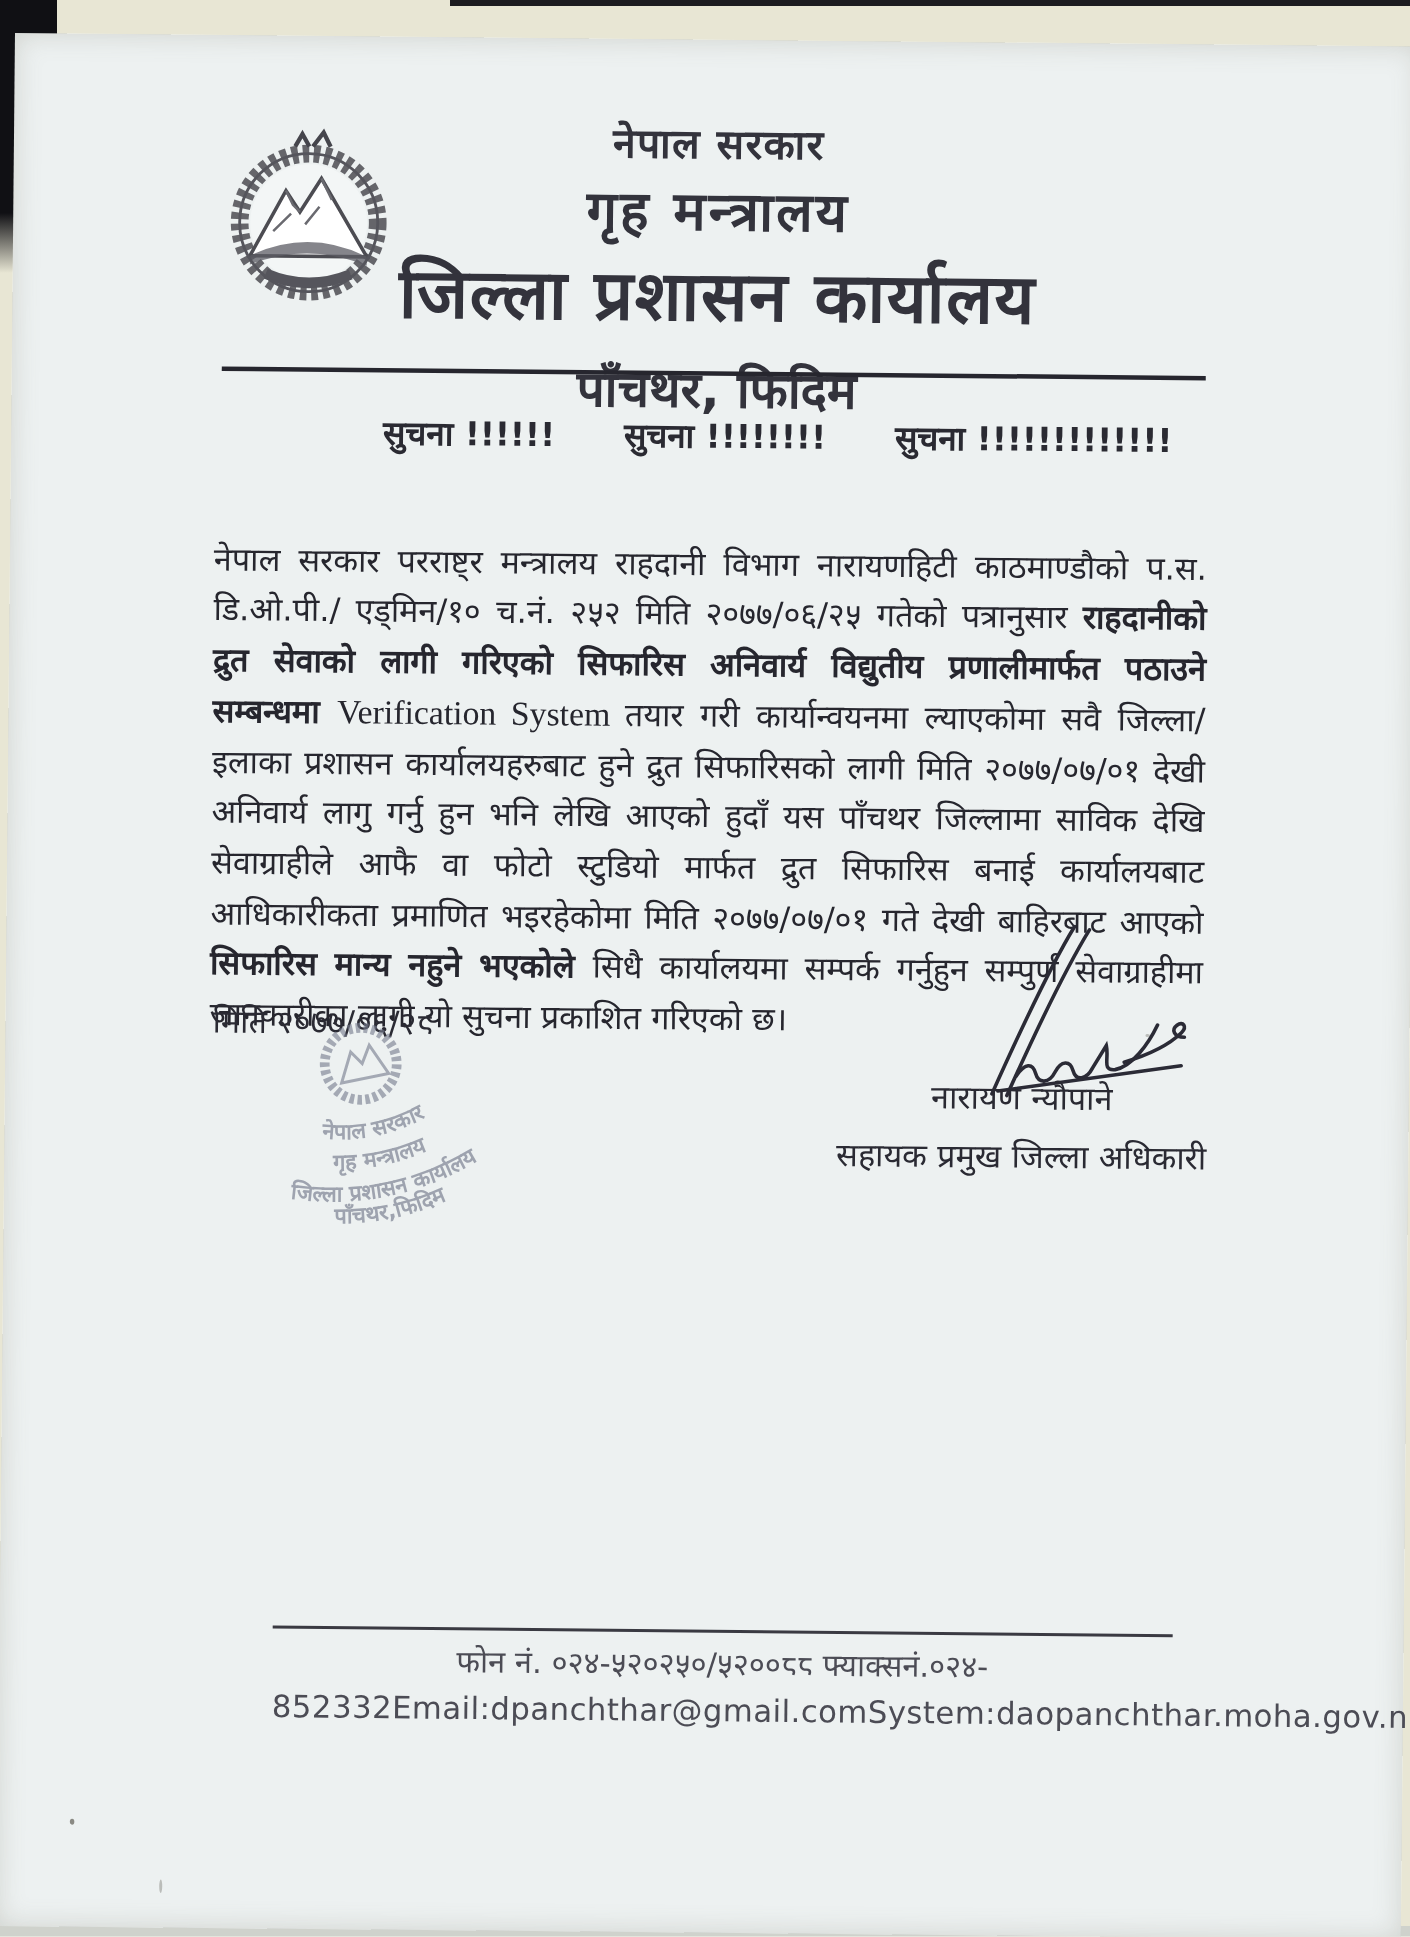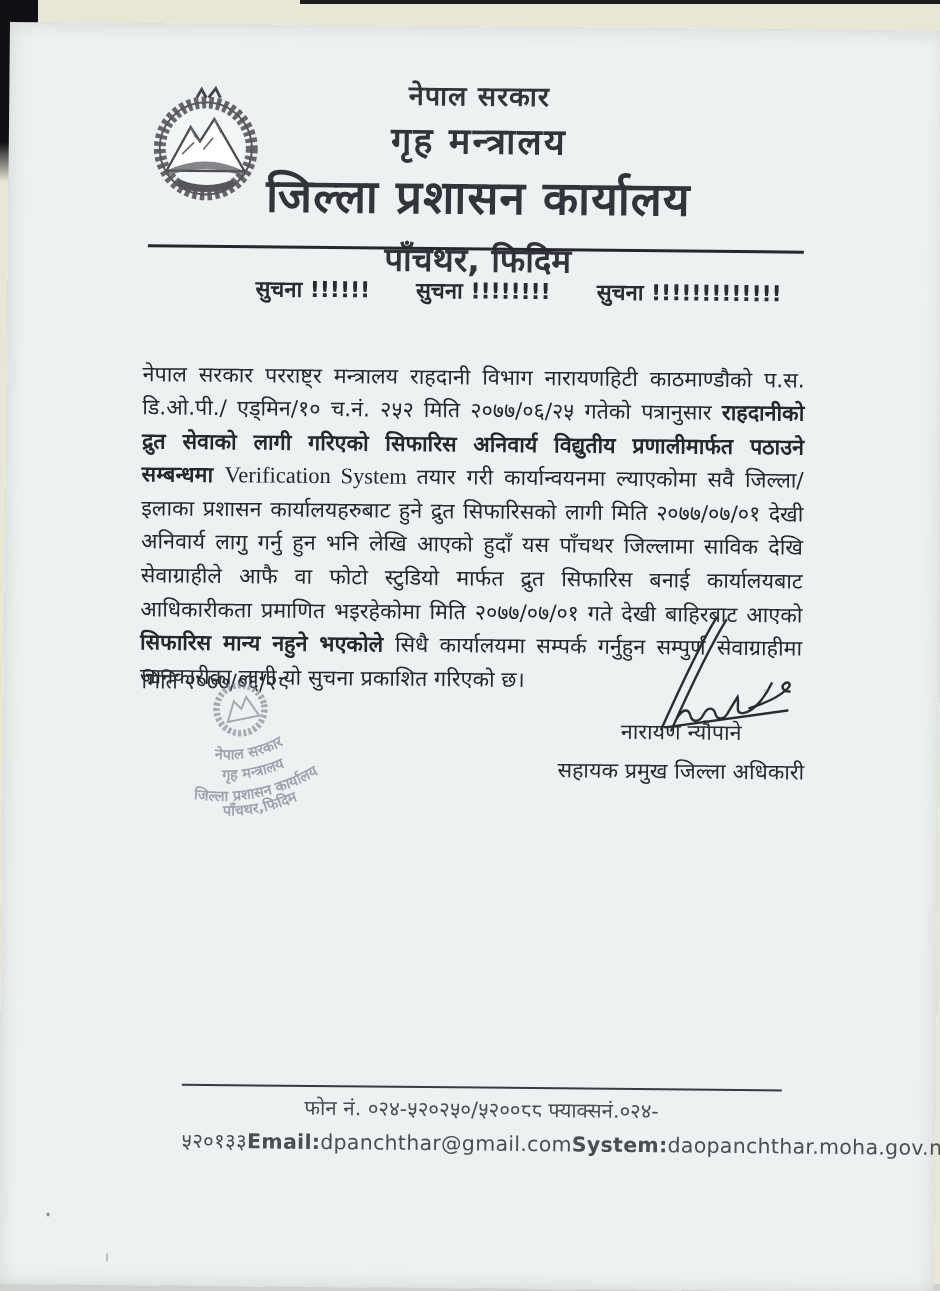--- a/index.html
+++ b/index.html
@@ -47,21 +47,21 @@
   .sig-title{font-size:21.5px;margin:10px 0 0;}
   
   .stamp-svg{position:absolute;left:146px;top:648px;width:200px;height:158px;
     transform:rotate(-12deg);opacity:.62;}
   .stamp-svg text{fill:#6f7587;font-size:14.5px;font-weight:600;}
   
   .footer{position:absolute;left:182px;top:1060px;width:600px;text-align:center;color:#4c4c55;}
   .footer-rule{height:0;border-top:2.5px solid #3a3a42;margin-bottom:6px;}
   .footer-l1{font-size:20.5px;margin:0;}
   .footer-l2{font-size:20.5px;margin:6px 0 0;letter-spacing:.3px;}
-  .footer-l2 .seg-bold{font-weight:700;text-align:right;}
+  .footer-l2 .seg-bold{font-weight:400;text-align:right;}
   .speck{position:absolute;border-radius:50%;background:#8a8a84;}
 </style>
 </head>
 <body>
 
 <div class="scan-root">
 
   <div class="edge-top-line"></div>
   <div class="edge-corner-left"></div>
   <div class="edge-corner-top"></div>
@@ -124,20 +124,20 @@
       <path d="M80,46 L90,27 L96,36 L103,25 L112,46 Z" fill="none" stroke="#787e90" stroke-width="2"></path>
       <text><textPath href="#arc1" startOffset="50%" text-anchor="middle">नेपाल सरकार</textPath></text>
       <text><textPath href="#arc2" startOffset="50%" text-anchor="middle">गृह मन्त्रालय</textPath></text>
       <text><textPath href="#arc3" startOffset="50%" text-anchor="middle">जिल्ला प्रशासन कार्यालय</textPath></text>
       <text><textPath href="#arc4" startOffset="50%" text-anchor="middle">पाँचथर,फिदिम</textPath></text>
     </svg>
 
     <div class="footer">
       <div class="footer-rule"></div>
       <p class="footer-l1">फोन नं. ०२४-५२०२५०/५२००८८ फ्याक्सनं.०२४-</p>
-      <p class="footer-l2"><span class="seg-normal">५२०१३३</span><span class="seg-bold">Email:</span><span class="seg-normal">dpanchthar@gmail.com</span><span class="seg-bold">System:</span><span class="seg-normal">daopanchthar.moha.gov.np</span></p>
+      <p class="footer-l2"><span class="seg-normal">852332</span><span class="seg-bold">Email:</span><span class="seg-normal">dpanchthar@gmail.com</span><span class="seg-bold">System:</span><span class="seg-normal">daopanchthar.moha.gov.np</span></p>
     </div>
 
     <div class="speck" style="left:48px;top:1190px;width:3px;height:4px;"></div>
     <div class="speck" style="left:108px;top:1230px;width:2px;height:9px;opacity:.5;"></div>
     <div class="speck" style="left:760px;top:660px;width:3px;height:2px;opacity:.5;"></div>
   </div>
 </div>
 
 </body></html>

